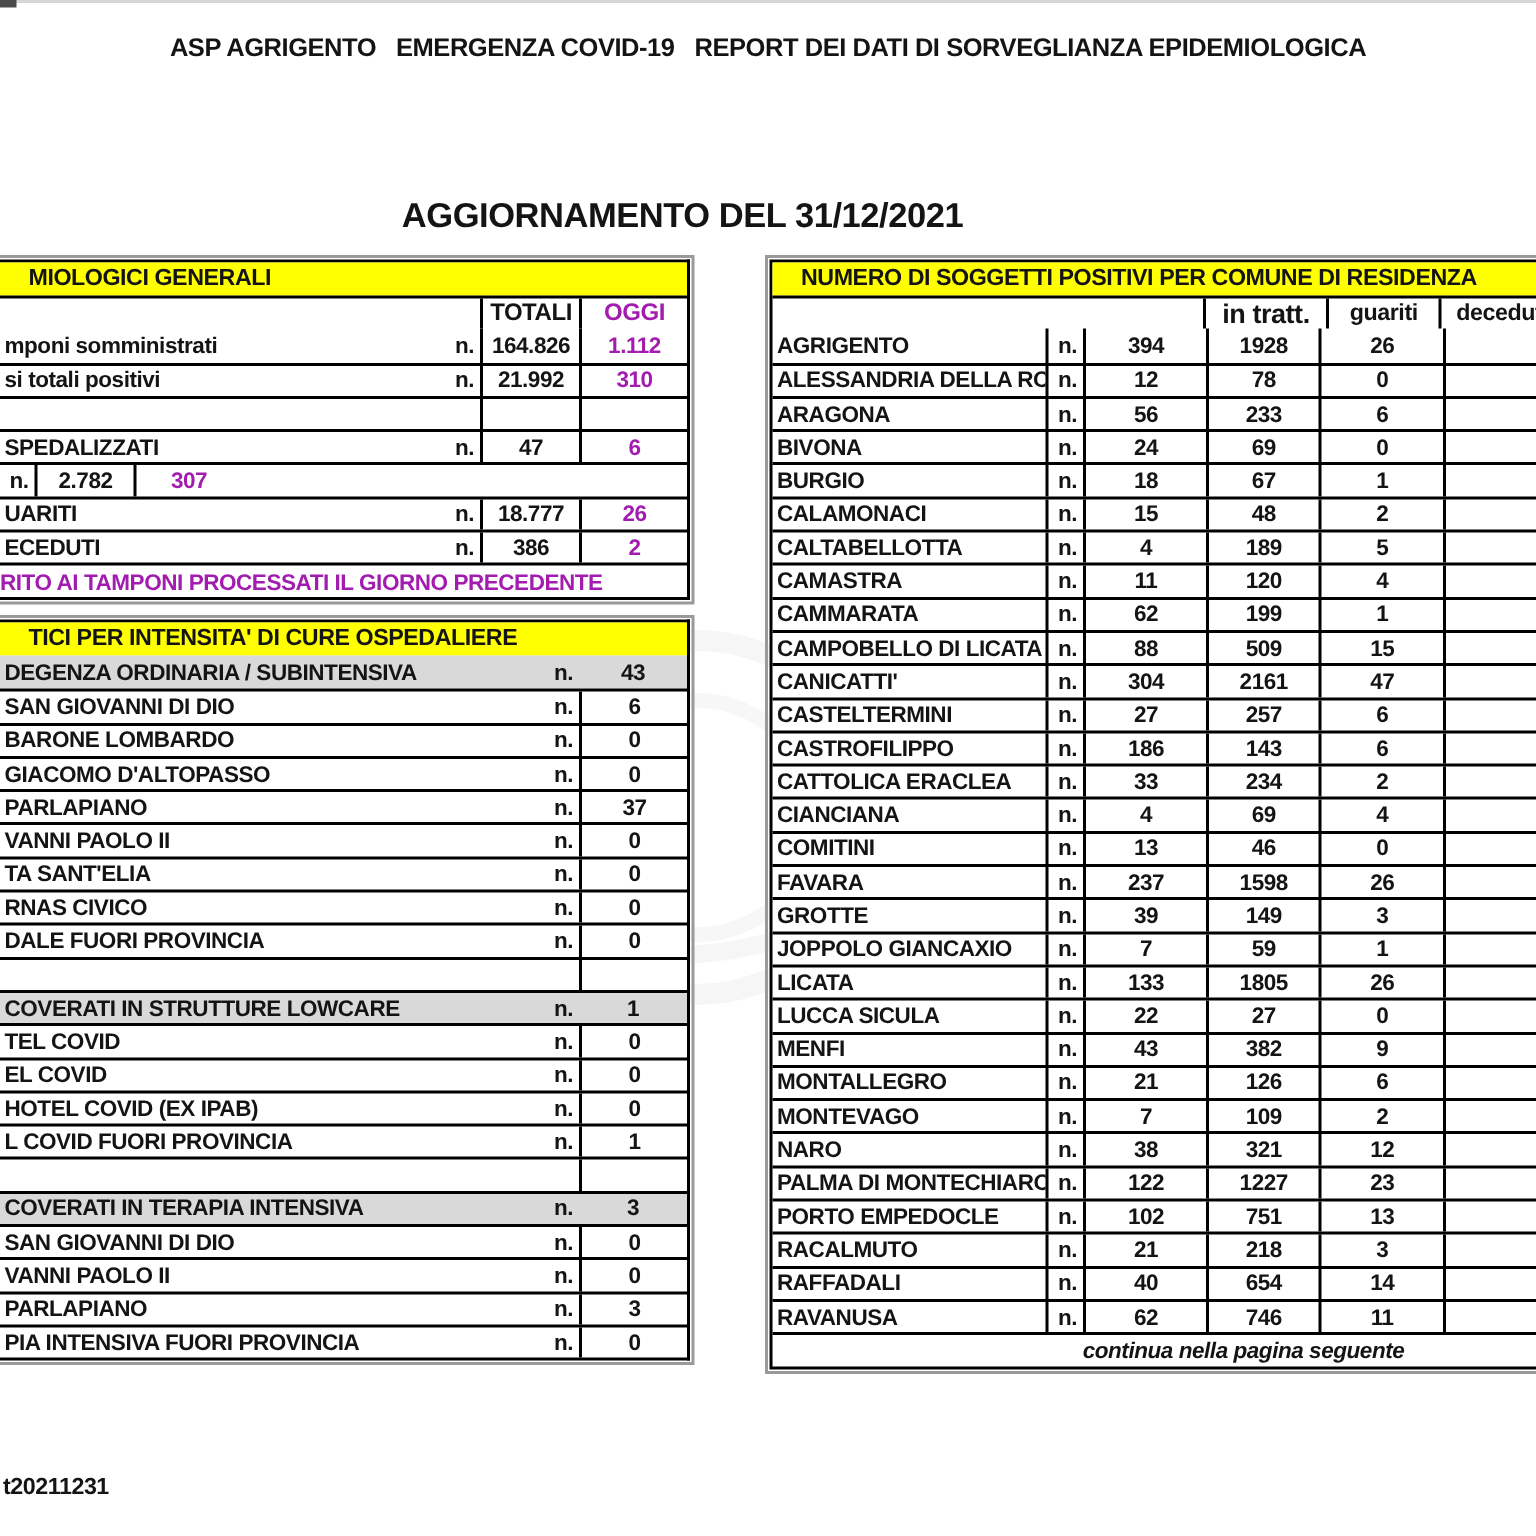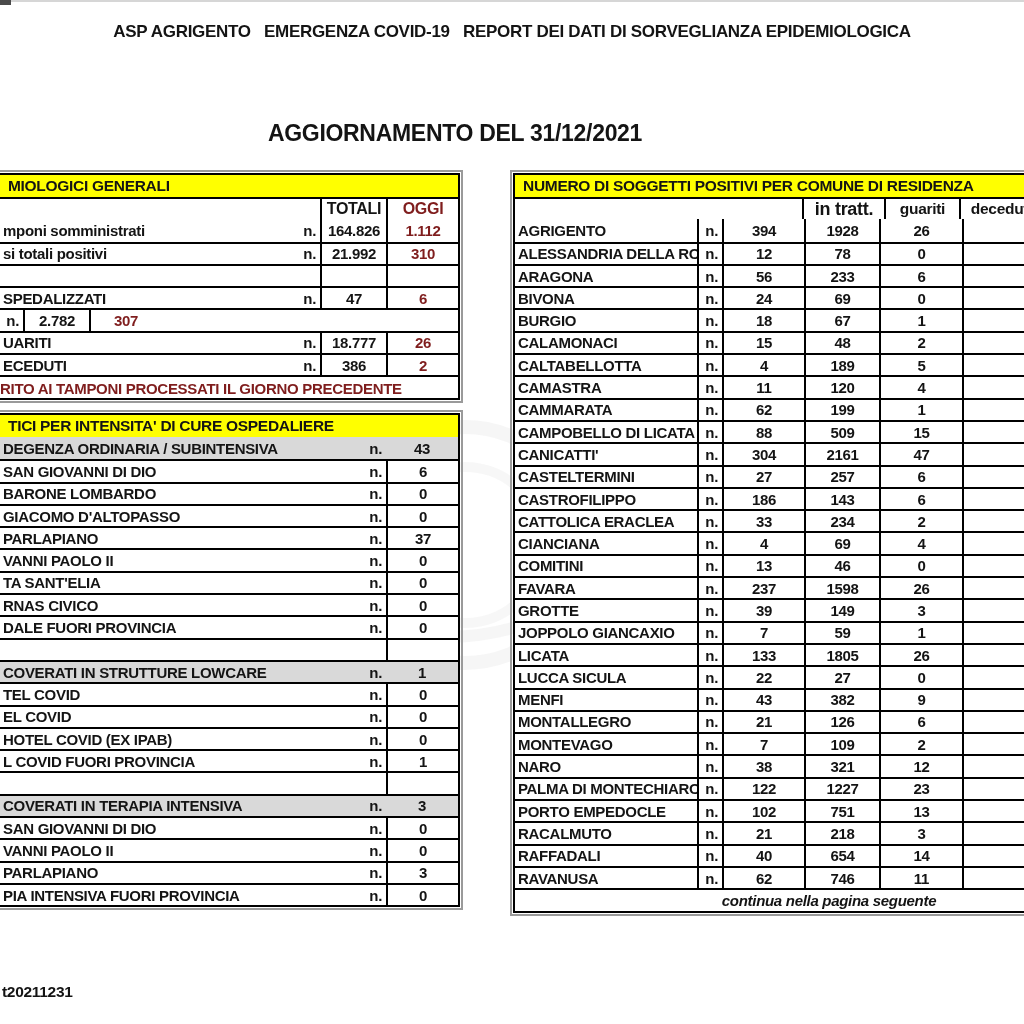--- a/index.html
+++ b/index.html
@@ -5,39 +5,39 @@
   html,body{margin:0;padding:0;}
   body{
     width:1024px;height:1024px;overflow:hidden;position:relative;
     background:#ffffff;color:#141414;
     font-family:"Liberation Sans",sans-serif;font-weight:bold;
     letter-spacing:-0.3px;
   }
   .abs{position:absolute;}
   
   #page-header{top:22px;left:0;width:1024px;text-align:center;font-size:17px;white-space:pre;}
-  #page-title{top:120px;left:455px;transform:translateX(-50%);font-size:23px;white-space:nowrap;}
+  #page-title{top:130px;left:455px;transform:translateX(-50%);font-size:23px;white-space:nowrap;}
   
   .tbl{position:absolute;background:#fff;border:2px solid #000;box-sizing:border-box;
        outline:2px solid #9a9a9a;outline-offset:1px;}
   .tbl.cutleft{border-left:none;}
   .r{display:flex;align-items:stretch;height:22.3px;box-sizing:border-box;border-top:2px solid #000;
      font-size:15px;white-space:nowrap;}
   .tbl .r:first-child{border-top:none;}
   .bar{background:#ffff00;font-size:15.5px;height:22px;}
-  .bar .cl{padding-left:8px;}
+  .bar .cl{padding-left:19px;}
   .grayrow{background:#d9d9d9;text-align:right;}
   .cell{display:flex;align-items:center;box-sizing:border-box;overflow:hidden;}
   .cl{flex:1;padding-left:3px;justify-content:flex-start;}
   .cn{width:23px;justify-content:flex-end;padding-right:4px;}
   .bl{border-left:2px solid #000;}
   .cc{justify-content:center;}
   .w70{width:66px;}
   .w72{width:72px;}
-  .red{color:#7f1d1d;}
+  .red{color:#a21caf;}
   
   #comuni-table .cname{width:262px;}
   #comuni-table .cn2{width:25px;justify-content:flex-end;padding-right:4px;}
   #comuni-table .ctr{width:82px;}
   #comuni-table .cgu{width:75px;text-align:right;}
   #comuni-table .cde{width:83px;}
   #comuni-table .cgh{flex:1;}
   #comuni-table .hmerge{width:287px;}
   .footer-row{font-style:italic;justify-content:center;}
   #footnote-red{height:22px;display:flex;align-items:center;padding-left:0;font-size:15px;}

